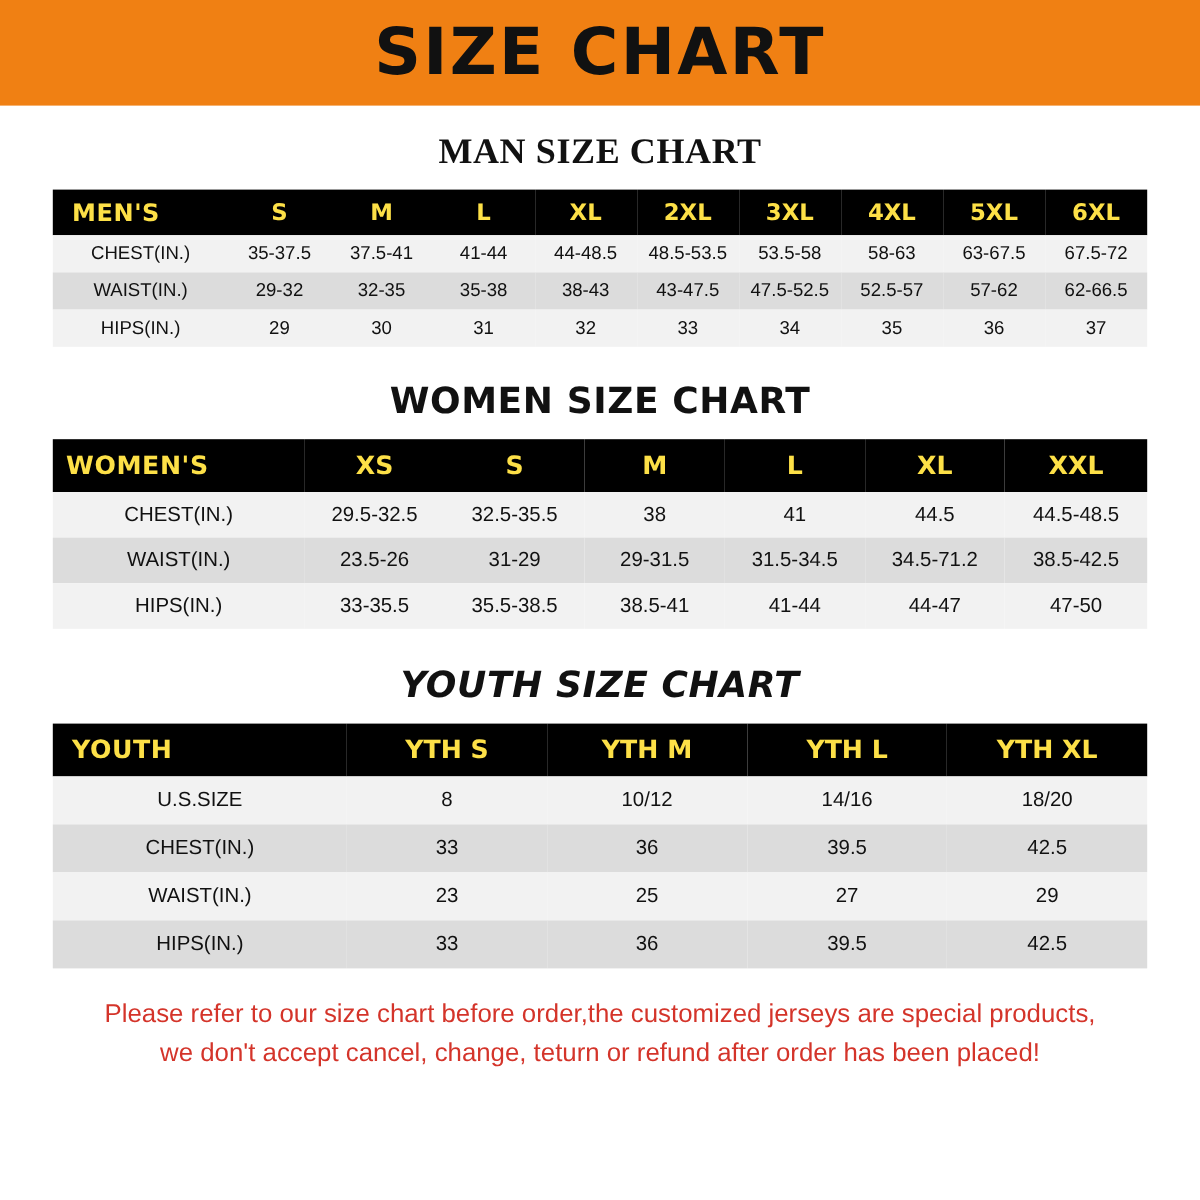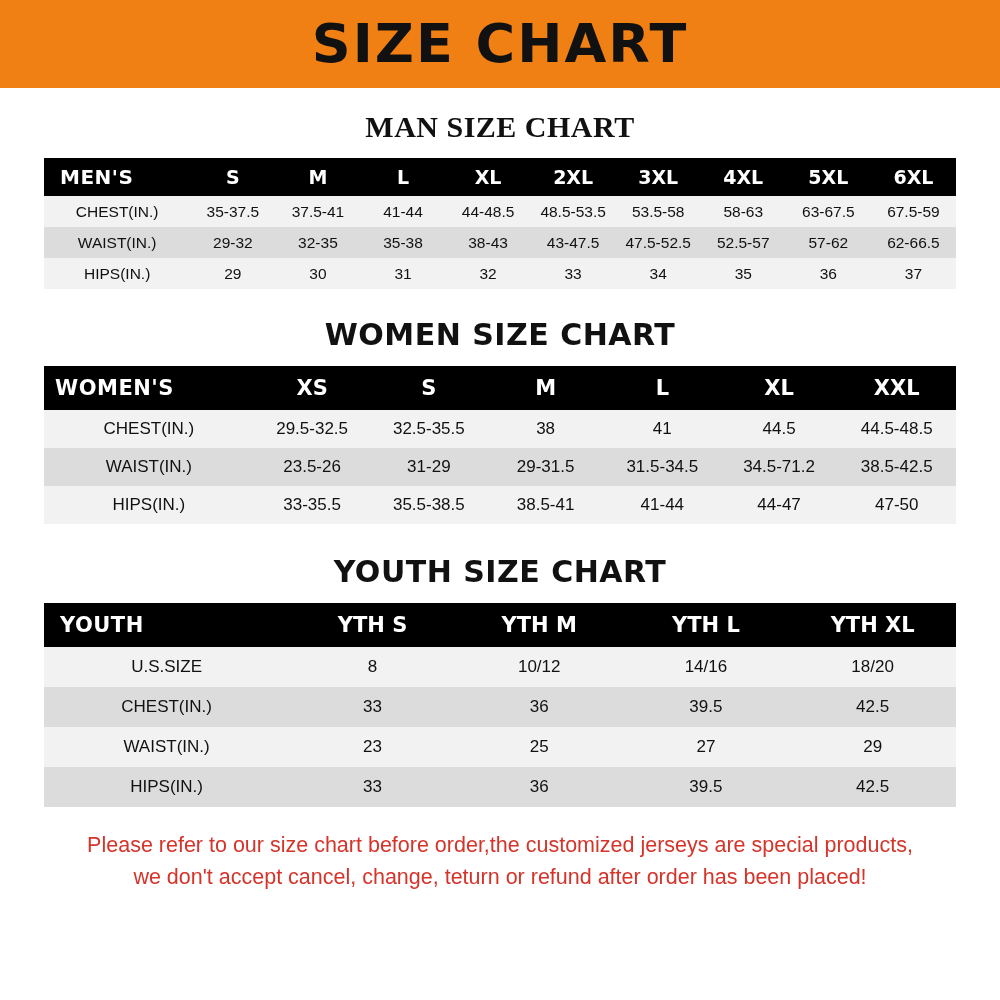--- a/index.html
+++ b/index.html
@@ -41,21 +41,21 @@
   .section-title {
     text-align: center;
     font-family: "DejaVu Sans", sans-serif;
     font-weight: bold;
     font-size: 30px;
     letter-spacing: 0.5px;
     color: #111111;
   }
   .sec1-title { margin-top: 22px; font-family: Liberation Serif, serif; }
   .sec2-title { margin-top: 28px; }
-  .sec3-title { margin-top: 30px; }
+  .sec3-title { margin-top: 30px; font-style: italic; }
 
   
   .tbl-wrap {
     margin: 14px auto 0 auto;
     width: 912px;
   }
   table.sizetbl {
     width: 100%;
     border-collapse: collapse;
     table-layout: fixed;
@@ -69,21 +69,21 @@
   
   tr.hdr {
     background: #000000;
     color: #ffffff;
   }
   tr.hdr th {
     height: 38px;
     font-family: "DejaVu Sans", sans-serif;
     font-weight: bold;
     font-size: 19px;
-    color: #ffffff;
+    color: #fde047;
   }
   tr.hdr th.rowlabel {
     text-align: left;
     padding-left: 16px;
     font-size: 20px;
     letter-spacing: 0.5px;
   }
   
   tr.body-row td {
     height: 31px;
@@ -160,21 +160,21 @@
       <tr class="body-row shade-light">
         <td class="rowlabel">CHEST(IN.)</td>
         <td>35-37.5</td>
         <td>37.5-41</td>
         <td>41-44</td>
         <td>44-48.5</td>
         <td>48.5-53.5</td>
         <td>53.5-58</td>
         <td>58-63</td>
         <td>63-67.5</td>
-        <td>67.5-59</td>
+        <td>67.5-72</td>
       </tr>
       <tr class="body-row shade-dark">
         <td class="rowlabel">WAIST(IN.)</td>
         <td>29-32</td>
         <td>32-35</td>
         <td>35-38</td>
         <td>38-43</td>
         <td>43-47.5</td>
         <td>47.5-52.5</td>
         <td>52.5-57</td>

